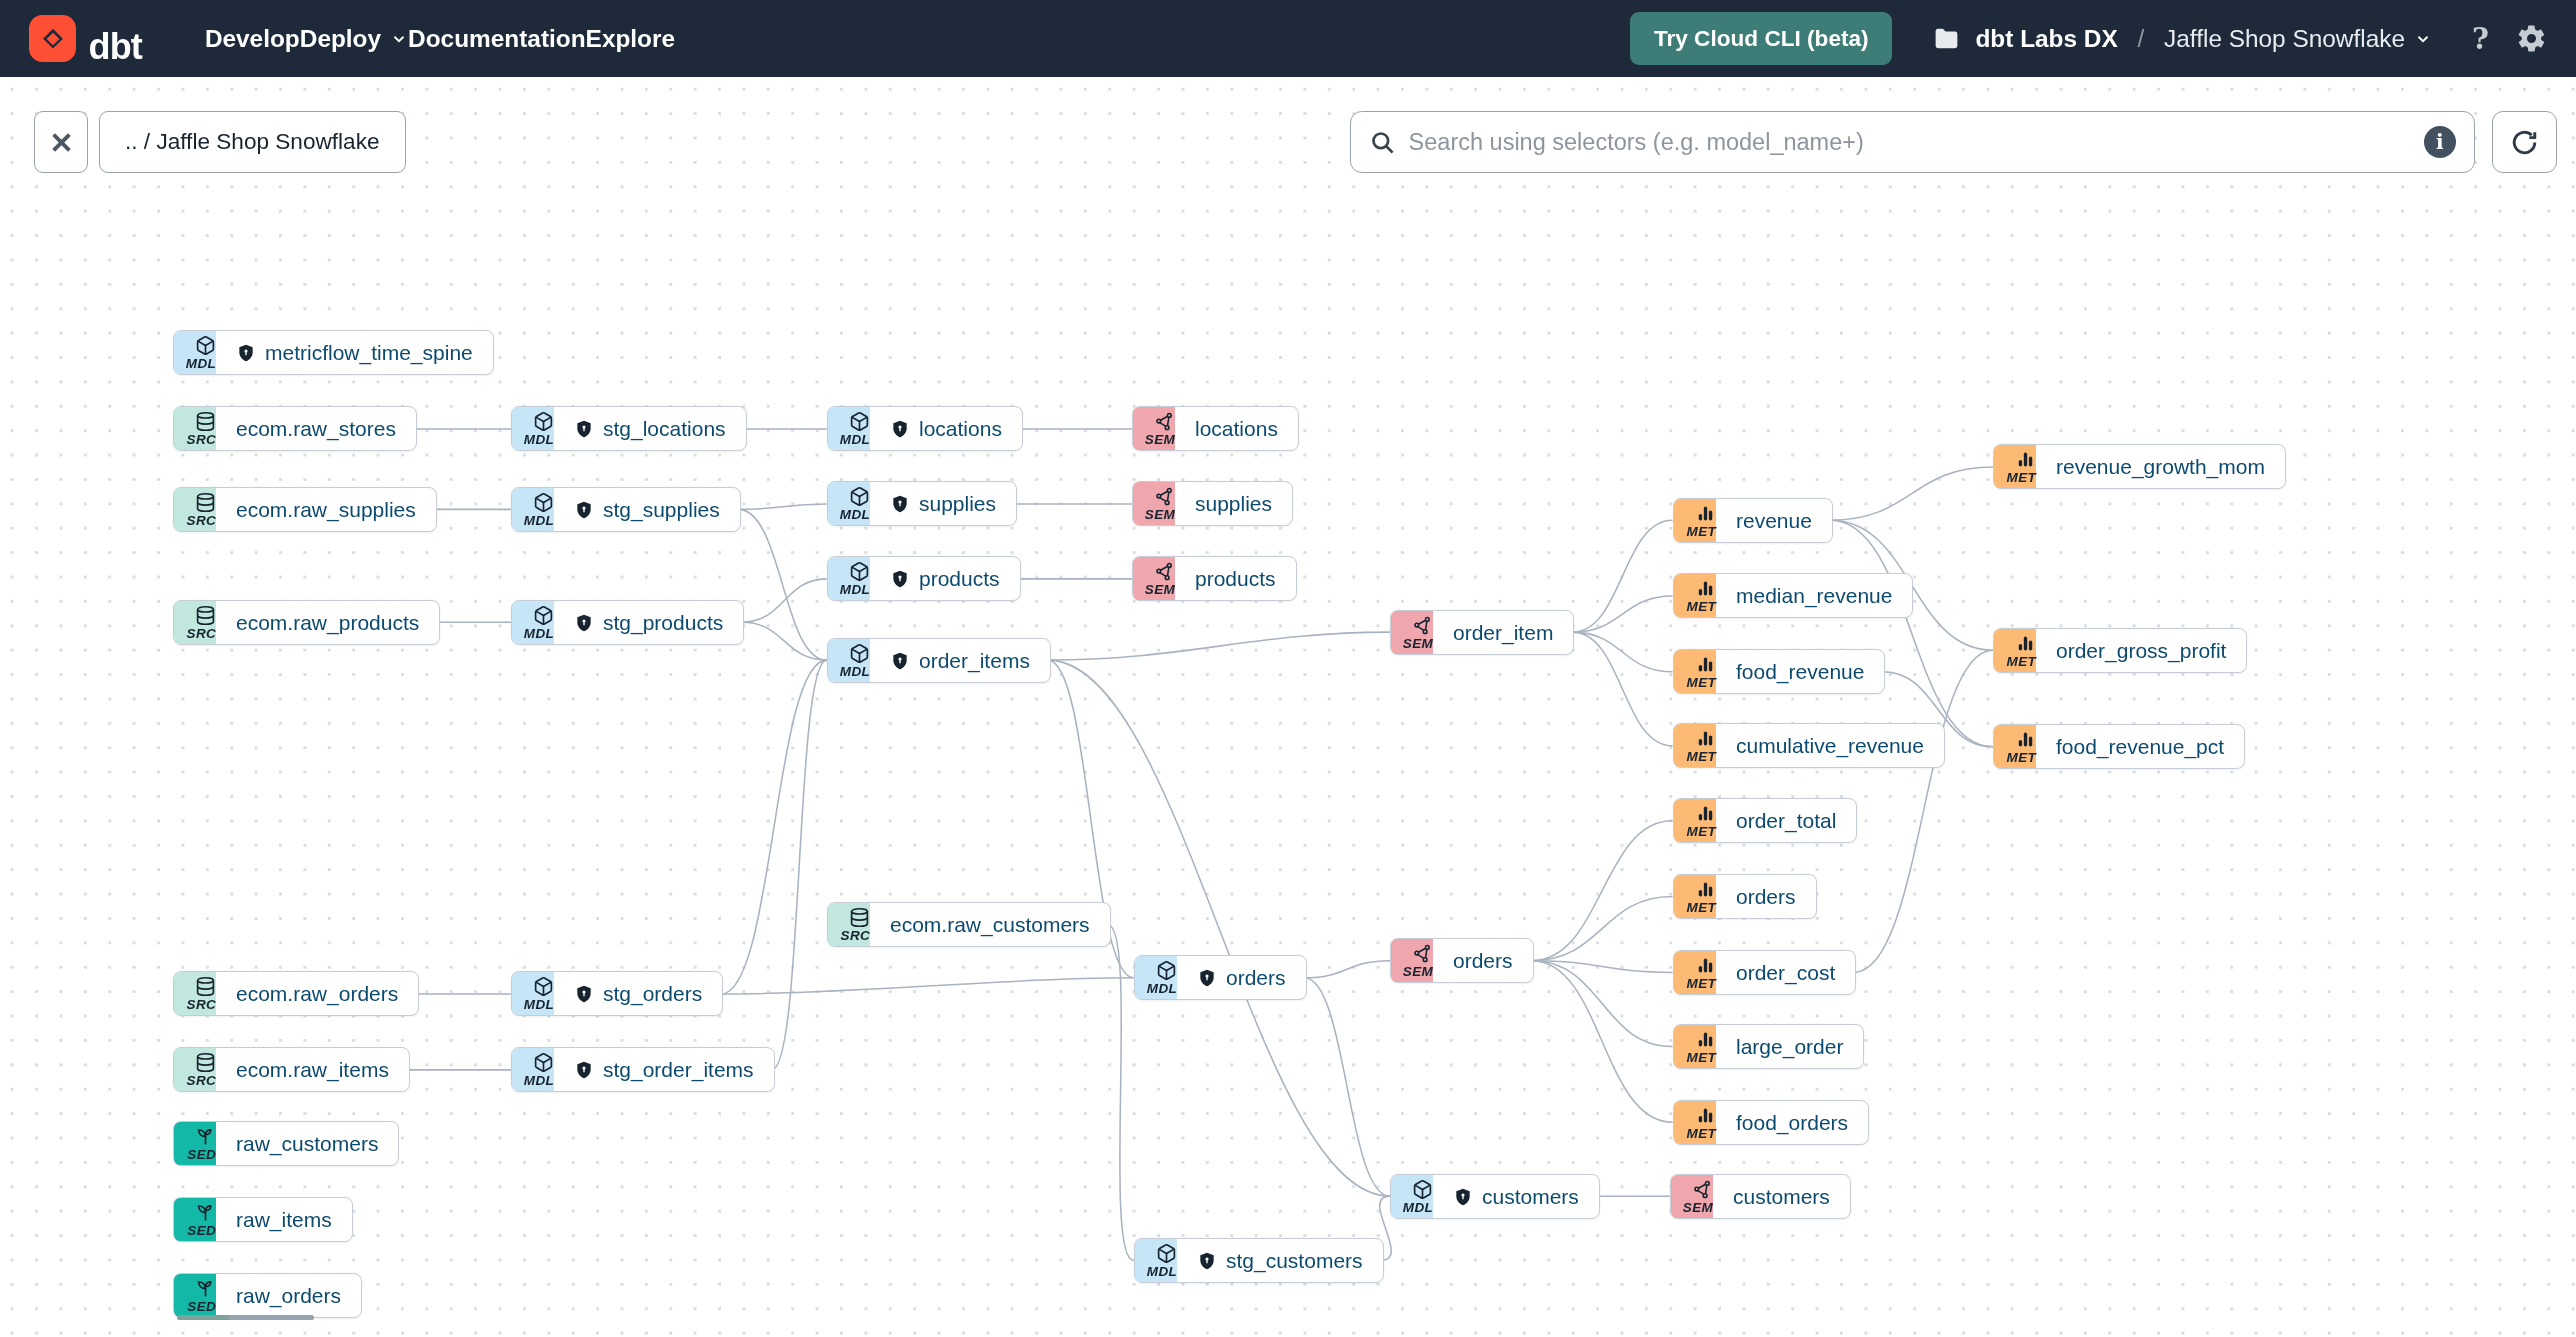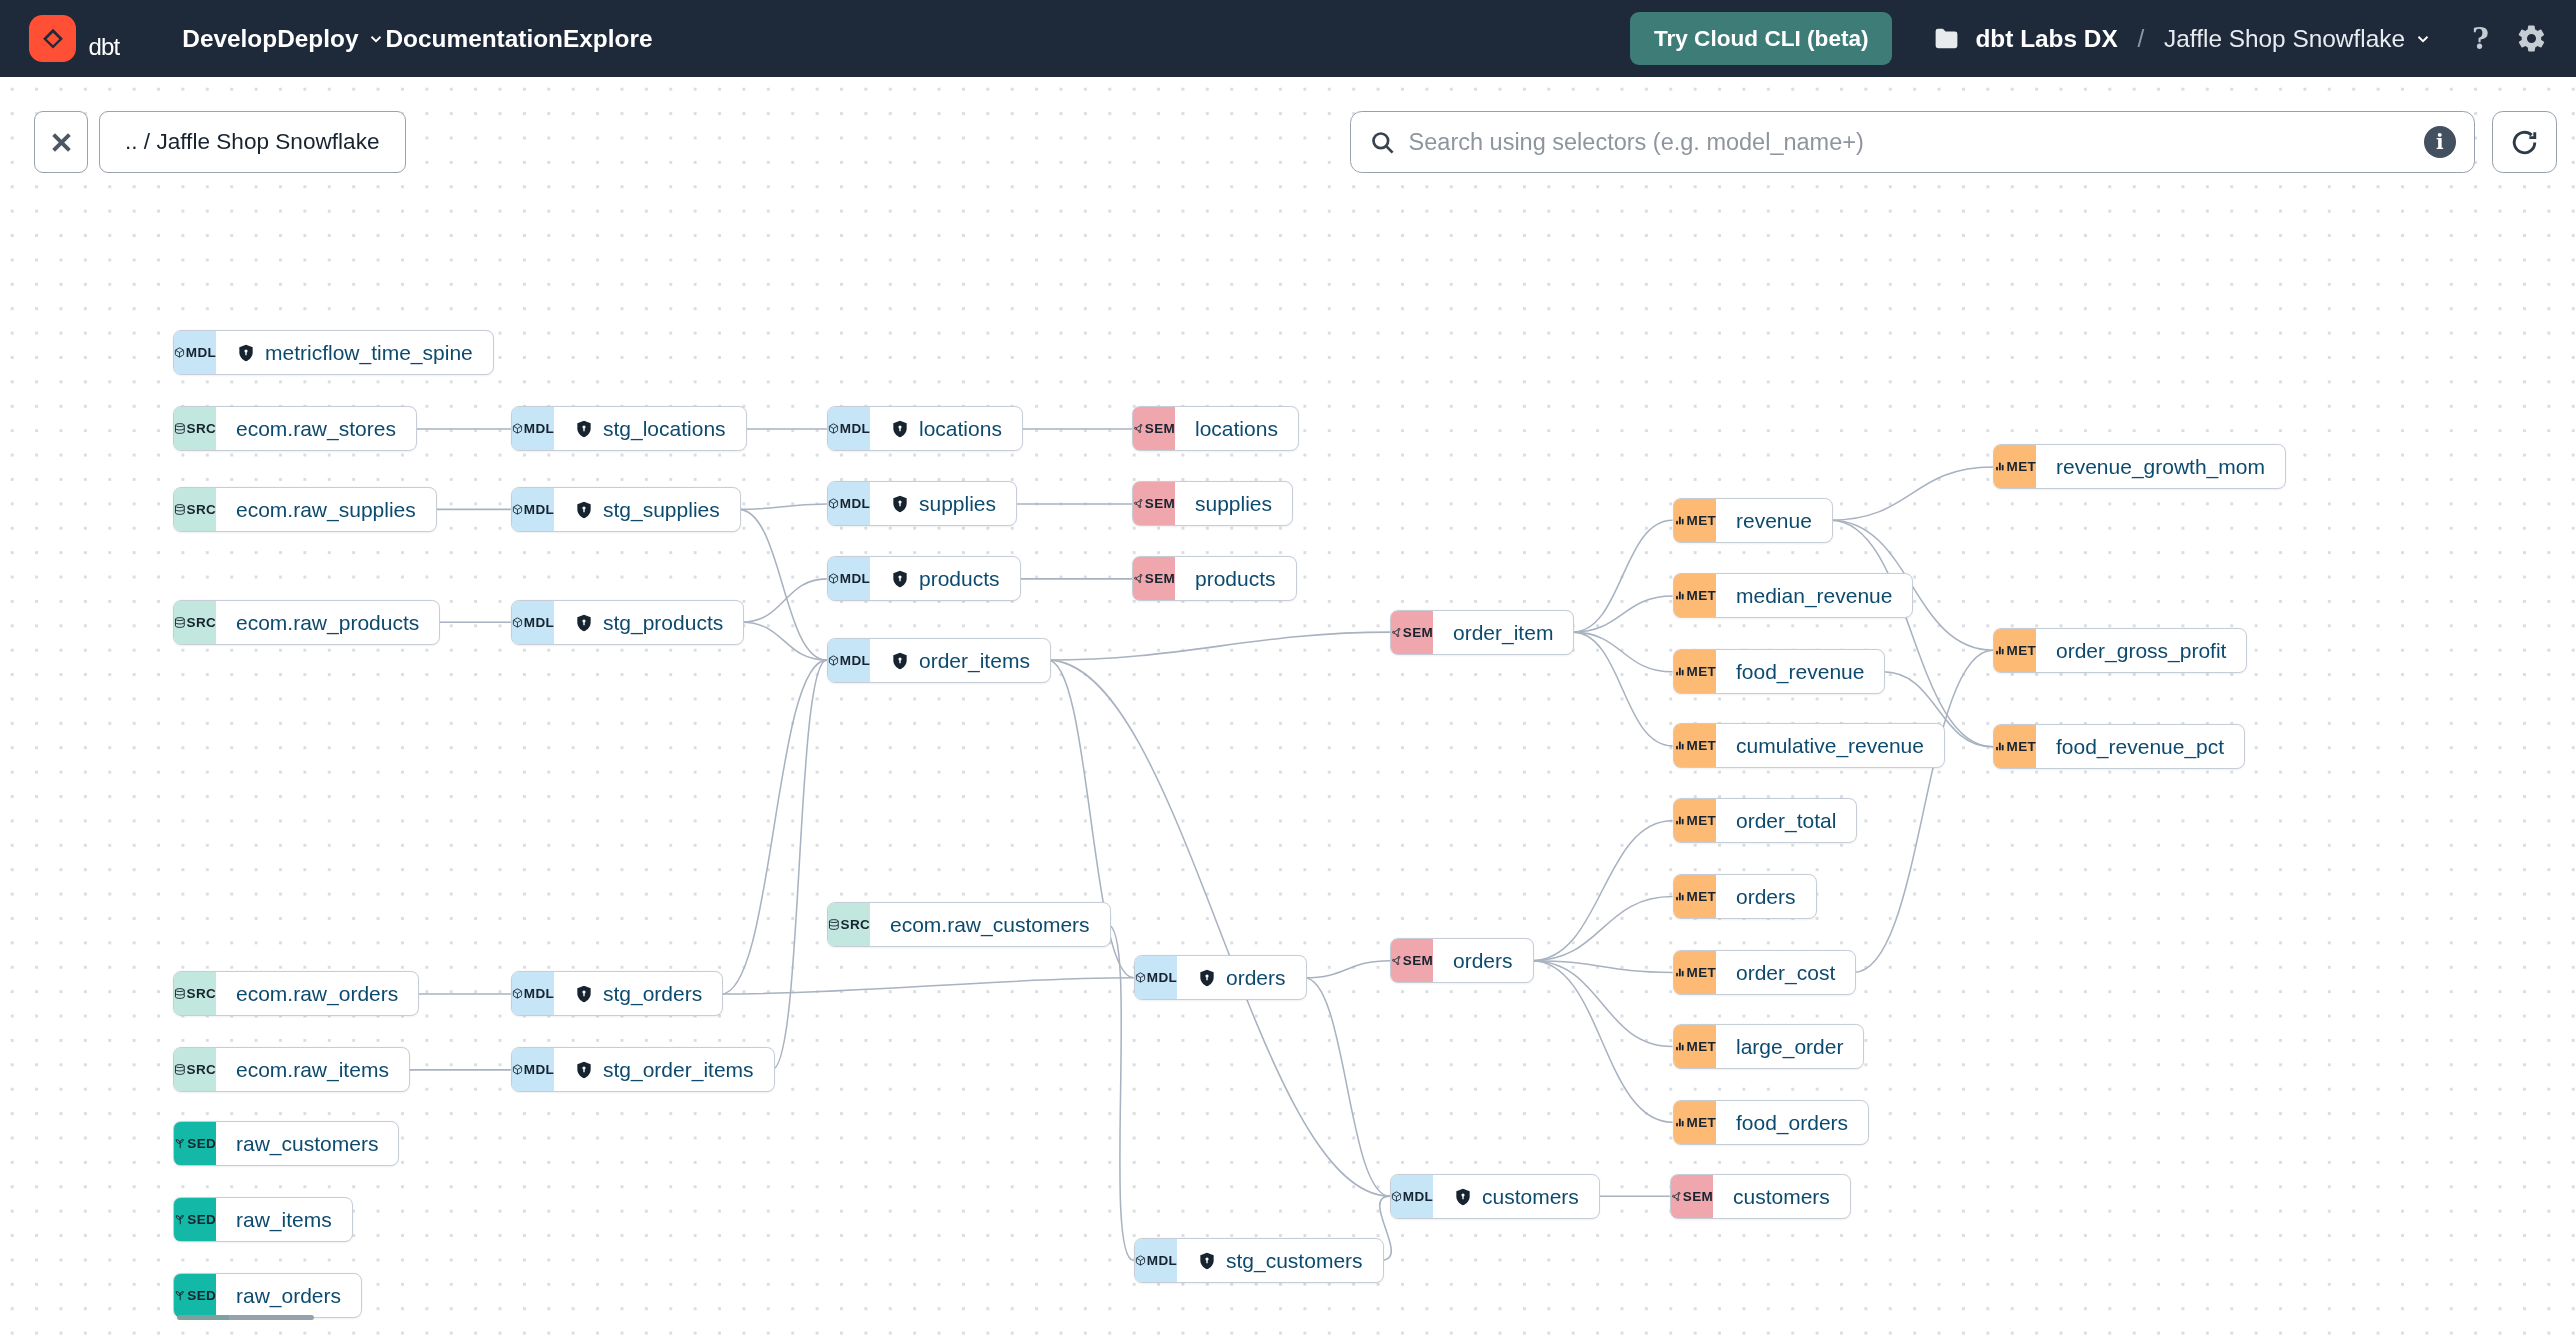--- a/index.html
+++ b/index.html
@@ -7,21 +7,21 @@
 
   
   .topbar { position:absolute; left:0; top:0; width:2576px; height:77px; background:#1e2a39;
             display:flex; align-items:center; padding:0 29px; color:#fff; }
   .logo-group { display:flex; align-items:center; gap:12.6px; margin-right:63px; }
   .logo-mark { width:47px; height:47px; border-radius:13.5px; background:#ff5036; position:relative; }
   .logo-mark::before { content:""; position:absolute; left:50%; top:50%; width:14.4px; height:14.4px;
             transform:translate(-50%,-50%) rotate(45deg); background:#1e2a39; }
   .logo-mark::after { content:""; position:absolute; width:9px; height:9px; background:#ff5036;
             left:50%; top:50%; transform:translate(-50%,-50%) rotate(45deg); }
-  .logo-word { font-size:24px; font-weight:normal; letter-spacing:-0.9px;margin-top:16px; }
+  .logo-word { font-size:36px; font-weight:bold; letter-spacing:-0.9px;margin-top:16px; }
   .nav { display:flex; align-items:center; }
   .nav-item { font-size:24.4px; font-weight:600; color:#fff; display:flex; align-items:center; gap:9px; cursor:pointer; }
   .chev { width:18px; height:18px; stroke:#fff; stroke-width:2.5; fill:none; }
   .topbar-right { margin-left:auto; display:flex; align-items:center; gap:40px; }
   .cta-btn { background:#3e7d77; color:#fff; font-size:22.6px; font-weight:600; border:none;
              border-radius:9px; padding:13.5px 23.5px; cursor:pointer; }
   .proj-group { display:flex; align-items:center; gap:14.4px; }
   .proj-account { font-size:24.4px; font-weight:bold; color:#fff; }
   .proj-sep { font-size:24.4px; color:#8b97a4; margin:0 5.4px; }
   .proj-name { font-size:24.4px; color:#e8ecf1; font-weight:400; display:flex; align-items:center; gap:9px; cursor:pointer;justify-content:flex-end; }
@@ -53,22 +53,22 @@
               align-items:center; justify-content:center; font-size:20px; font-weight:bold;
               font-family:"DejaVu Serif", serif; cursor:pointer; }
   .refresh-btn { position:absolute; left:2492px; top:34px; width:65px; height:62px; background:#fff;
                  border:1.8px solid #99a1ac; border-radius:10.8px; display:flex; align-items:center;
                  justify-content:center; cursor:pointer; }
   .refresh-btn svg { width:29px; height:29px; stroke:#2e3a47; stroke-width:2.4; fill:none; }
 
   
   .node { position:absolute; height:45px; display:flex; border:1.4px solid #c7cdd6; border-radius:8.1px;
           background:#fff; box-shadow:0 0.9px 1.8px rgba(30,42,57,.07); cursor:pointer; }
-  .node .icon-area { width:42px; display:flex; align-items:center;
-          justify-content:center; border-radius:6.3px 0 0 6.3px; color:#17232f; gap:0.9px; }
+  .node .icon-area { width:42px; display:flex; flex-direction:column; align-items:flex-end;
+          justify-content:center; border-radius:6.3px 0 0 6.3px; color:#17232f; gap:0.9px;font-style:italic; }
   .node .icon-area svg { width:21px; height:21px; }
   .node .type-label { font-size:13.5px; font-weight:600; letter-spacing:0.3px; color:#17232f; line-height:1; }
   .node .body { display:flex; align-items:center; gap:9px; padding:0 20px; white-space:nowrap; }
   .node .body .lbl { font-size:21px; font-weight:500; color:#0c4a6e; }
   .node .shield { width:20px; height:20px; }
   .t-model .icon-area    { background:#c6e5f7; }
   .t-source .icon-area   { background:#c2e7df; }
   .t-seed .icon-area     { background:#14b8a6; }
   .t-semantic .icon-area { background:#efa7ad; }
   .t-metric .icon-area   { background:#fdba74; }

